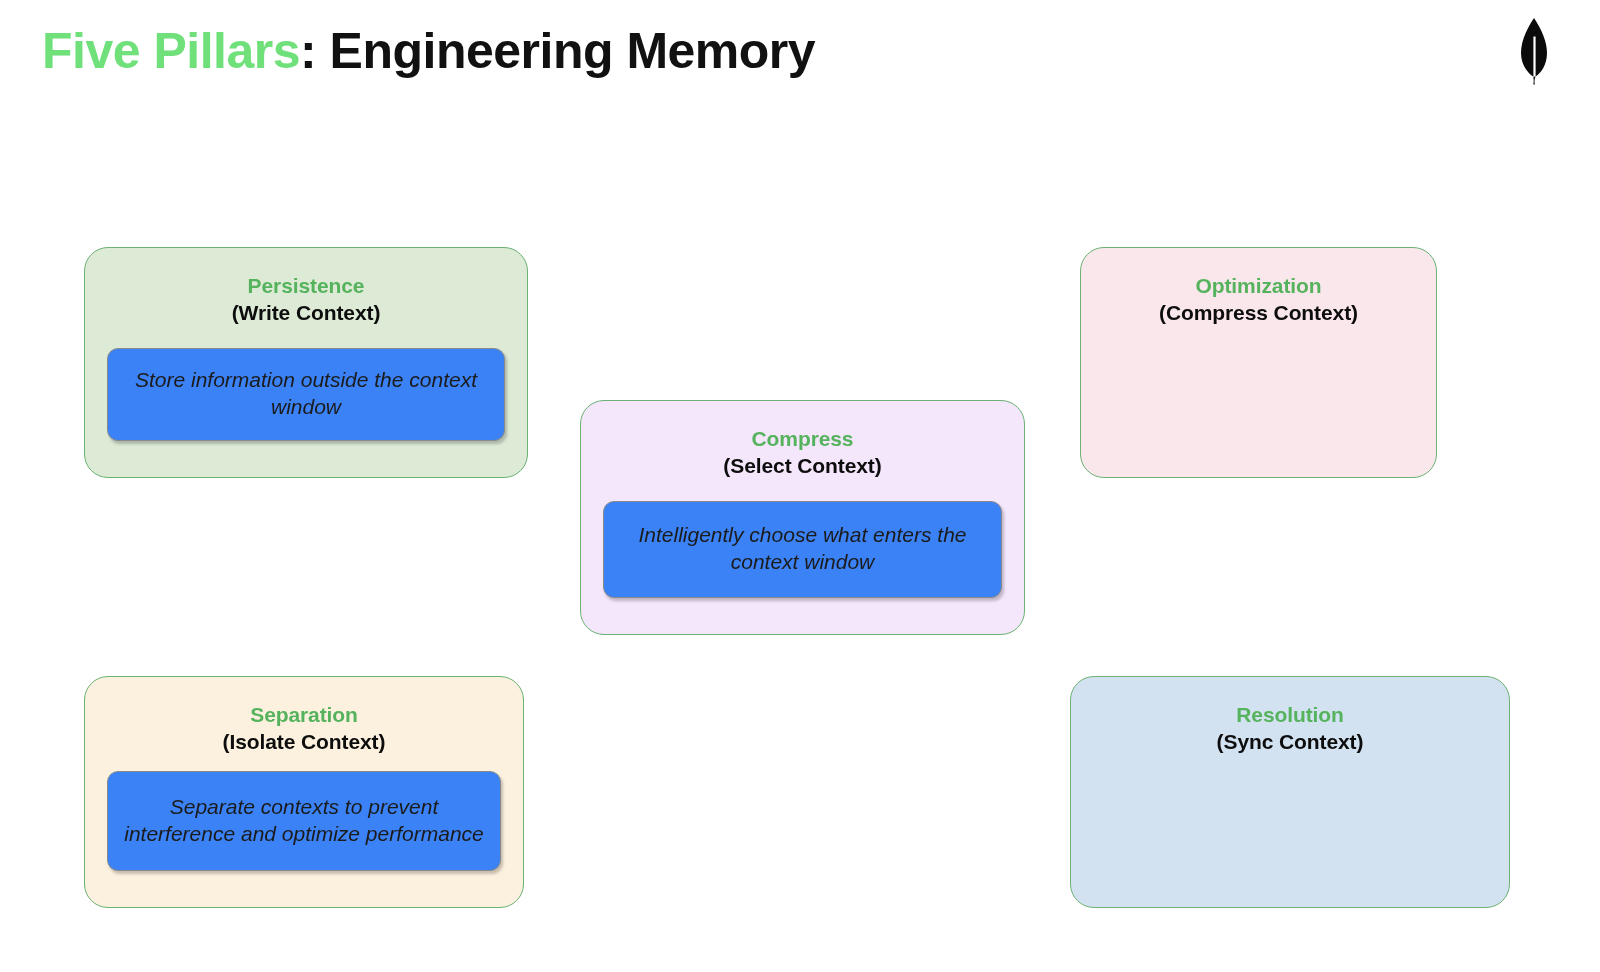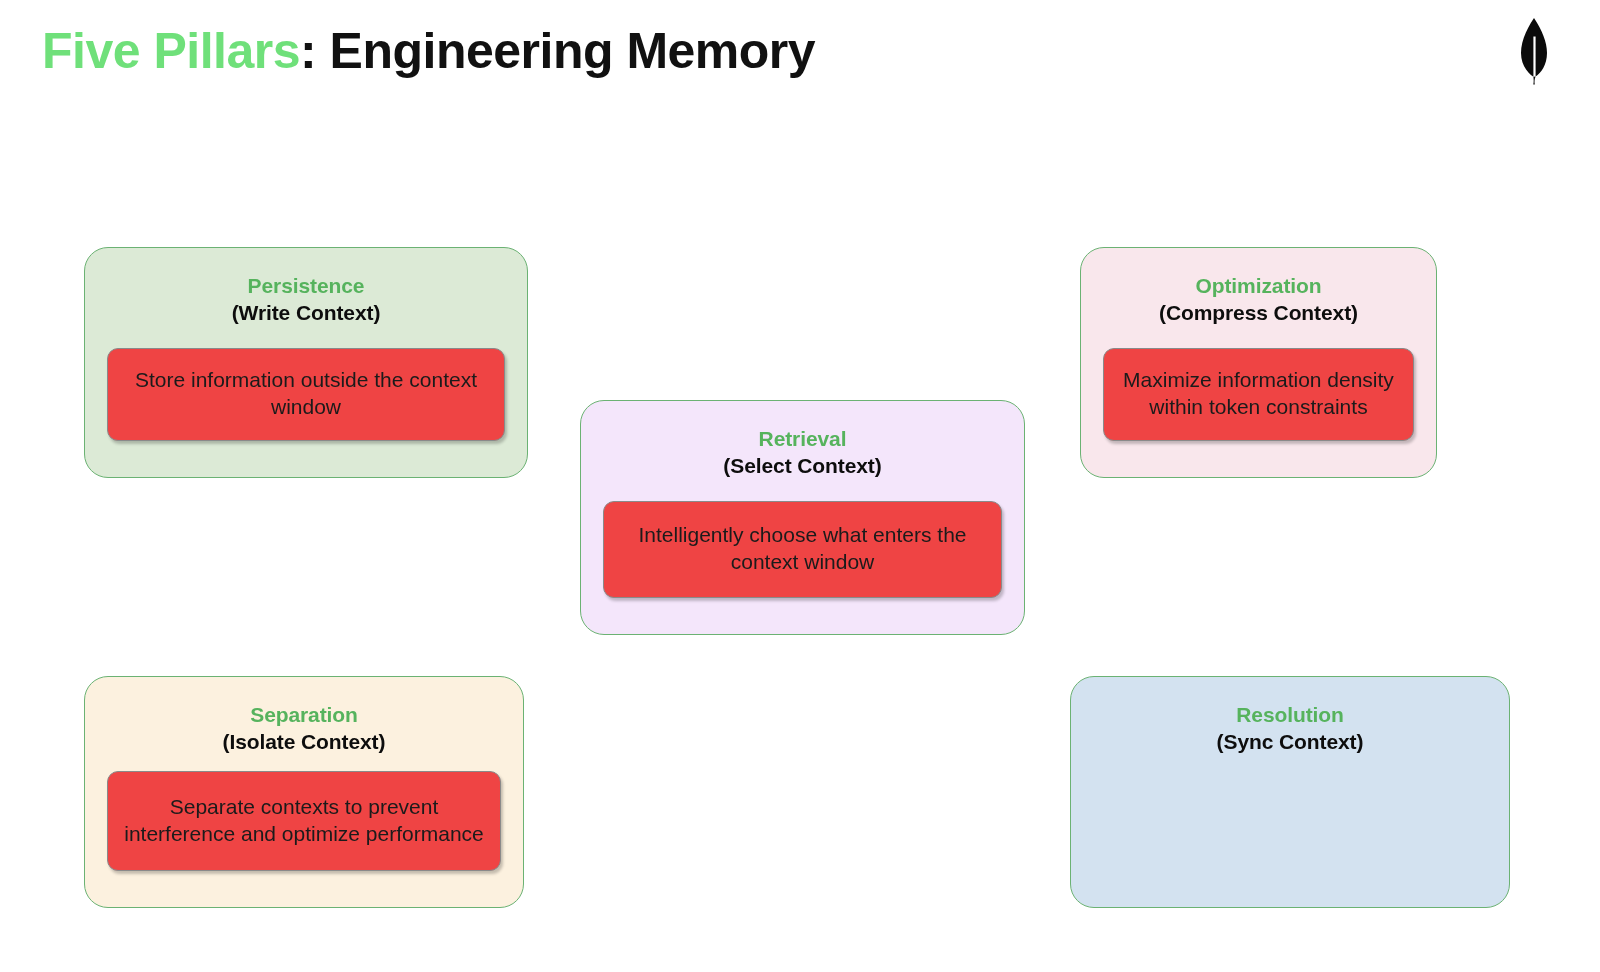--- a/index.html
+++ b/index.html
@@ -64,28 +64,29 @@
     line-height: 1.18;
     text-align: center;
     margin-top: 2px;
     letter-spacing: -0.1px;
   }
 
   .card-body-box {
     margin-top: 20px;
     width: 100%;
     box-sizing: border-box;
-    background: #ef4444;
+    background: #3b82f6;
     border: 1.4px solid #8a8a8a;
     border-radius: 11px;
     box-shadow: 2px 3px 3px rgba(0,0,0,0.22);
     display: flex;
     align-items: center;
     justify-content: flex-start;
     padding: 16px 14px;
+    font-style: italic;
   }
   .card-body-text {
     color: #1b1b1b;
     font-size: 21px;
     line-height: 1.28;
     text-align: center;
     font-weight: 400;
   }
 
   
@@ -137,27 +138,24 @@
   <div class="card-title">Persistence</div>
   <div class="card-subtitle">(Write Context)</div>
   <div class="card-body-box">
     <div class="card-body-text">Store information outside the context window</div>
   </div>
 </div>
 
 <div class="pillar-card" id="card-optimization">
   <div class="card-title">Optimization</div>
   <div class="card-subtitle">(Compress Context)</div>
-  <div class="card-body-box">
-    <div class="card-body-text">Maximize information density within token constraints</div>
-  </div>
 </div>
 
 <div class="pillar-card" id="card-retrieval">
-  <div class="card-title">Retrieval</div>
+  <div class="card-title">Compress</div>
   <div class="card-subtitle">(Select Context)</div>
   <div class="card-body-box">
     <div class="card-body-text">Intelligently choose what enters the context window</div>
   </div>
 </div>
 
 <div class="pillar-card" id="card-separation">
   <div class="card-title">Separation</div>
   <div class="card-subtitle">(Isolate Context)</div>
   <div class="card-body-box">

